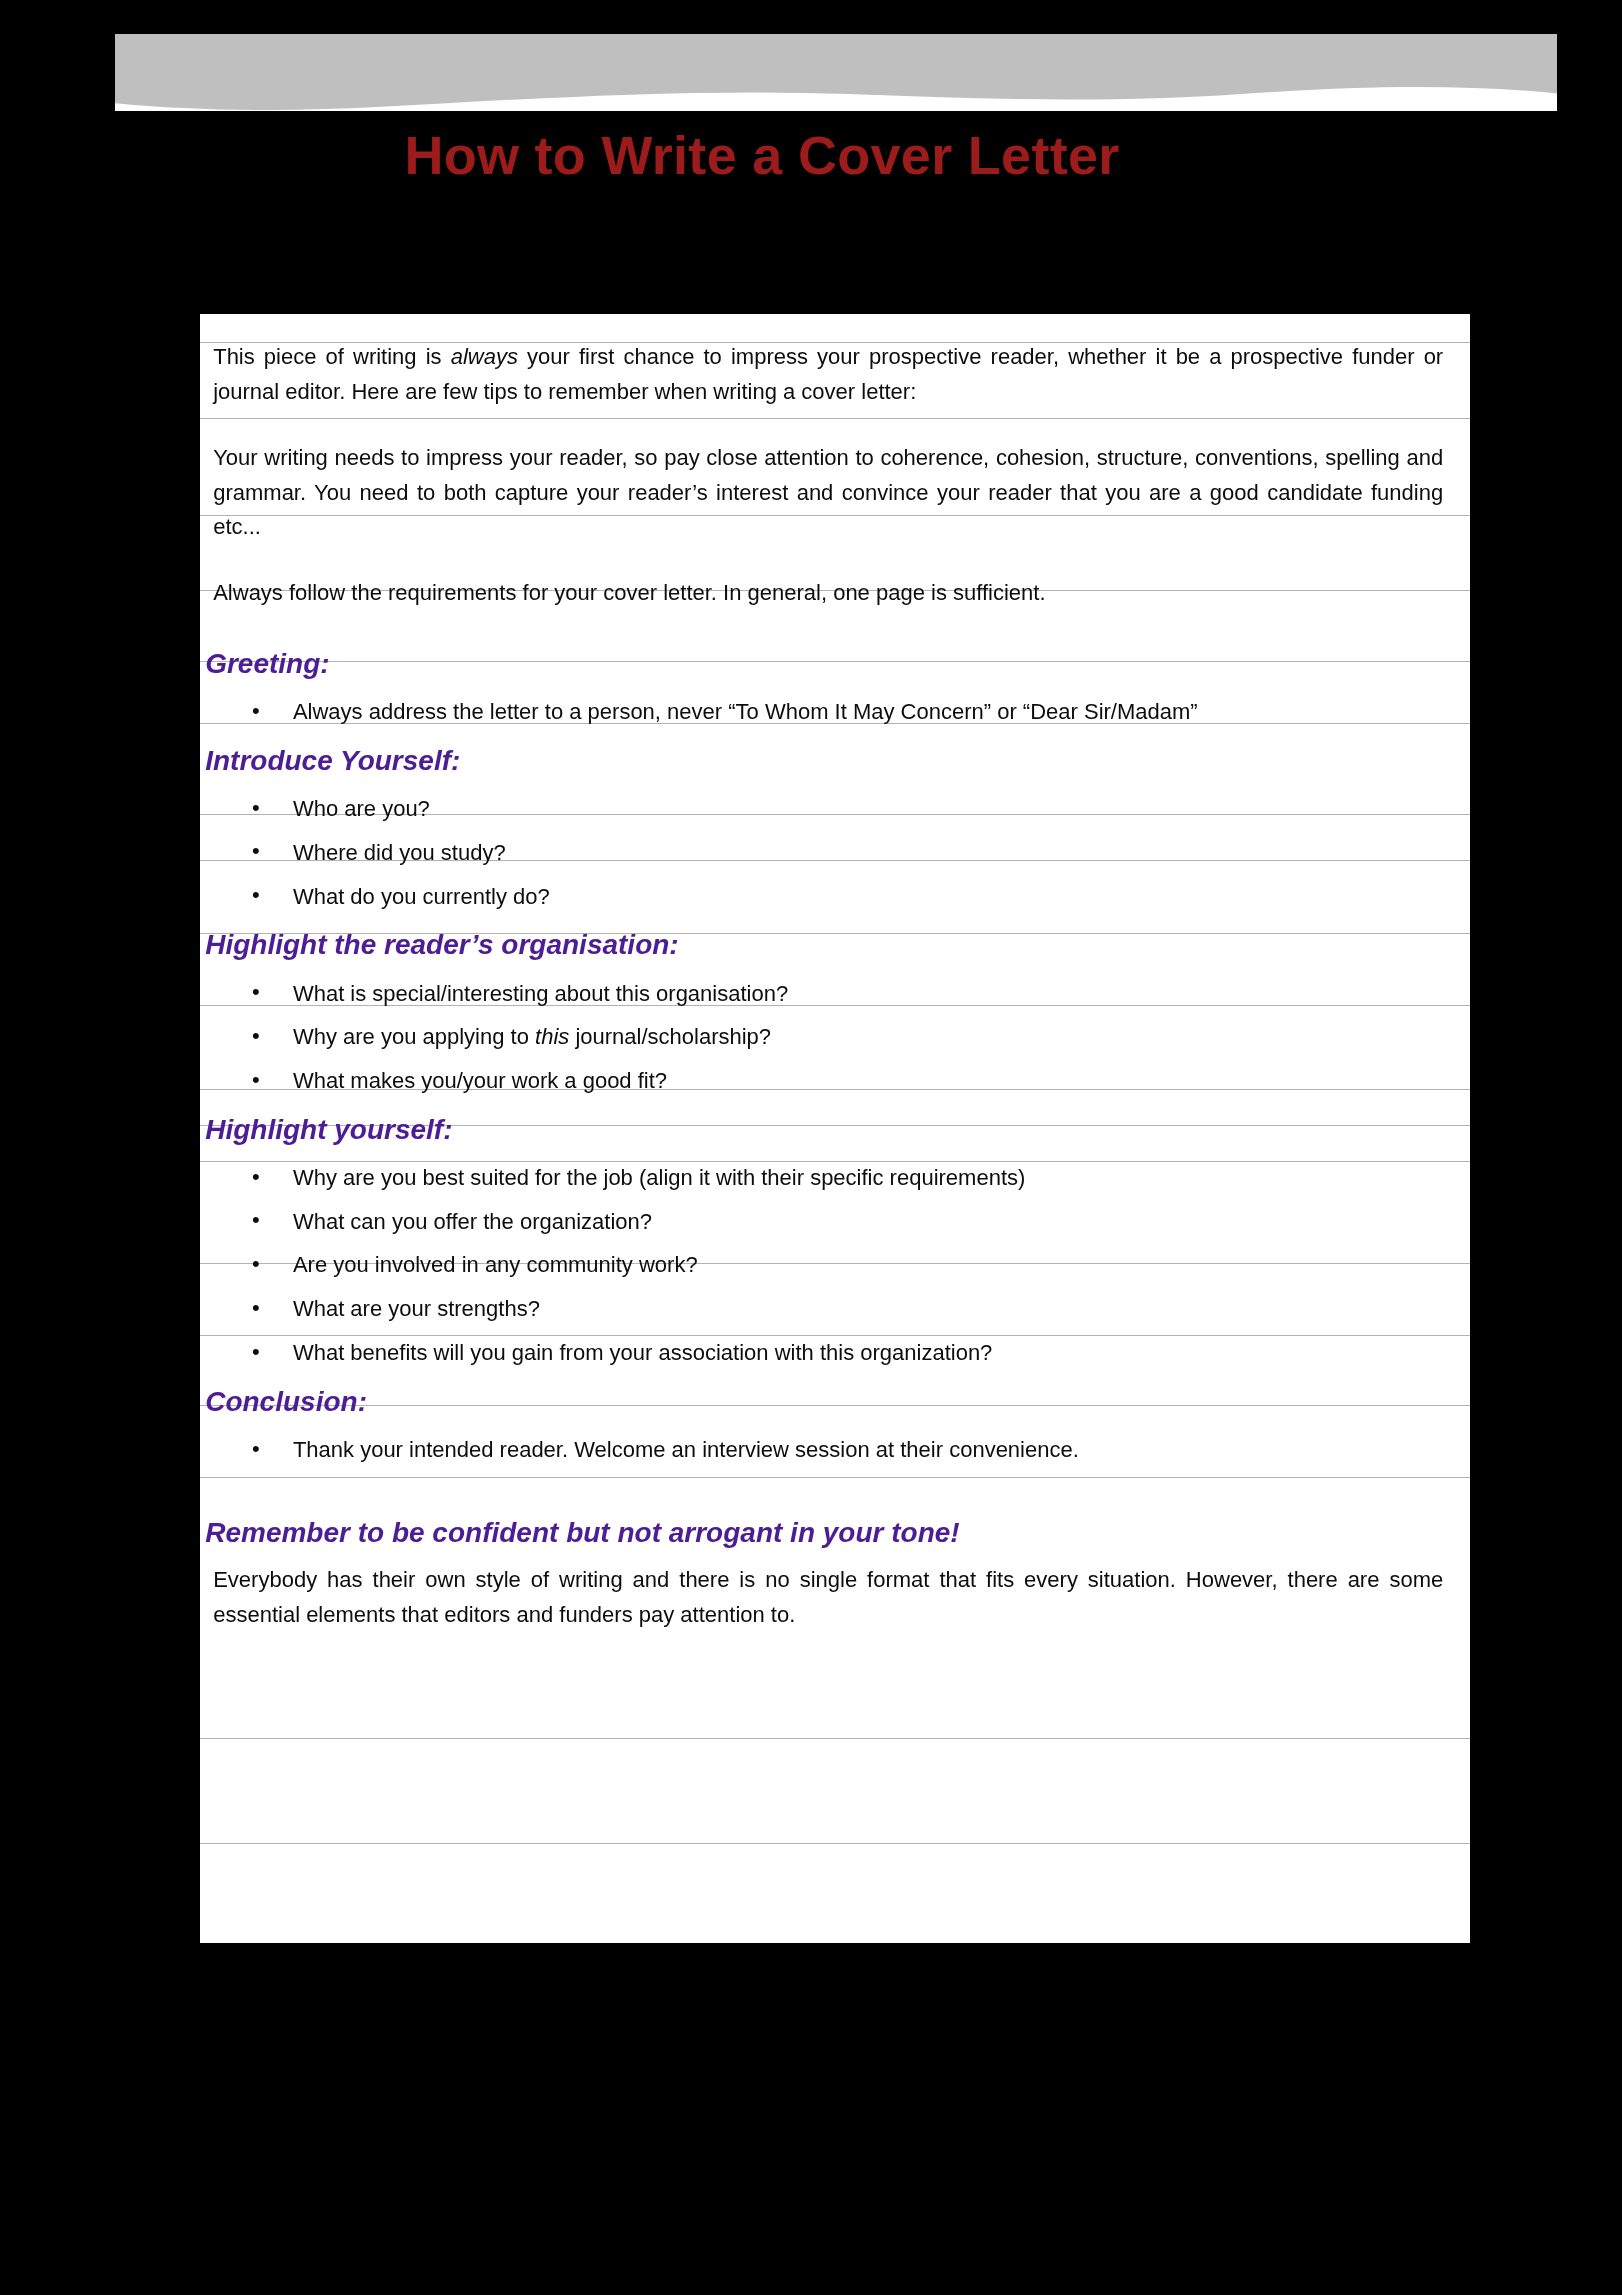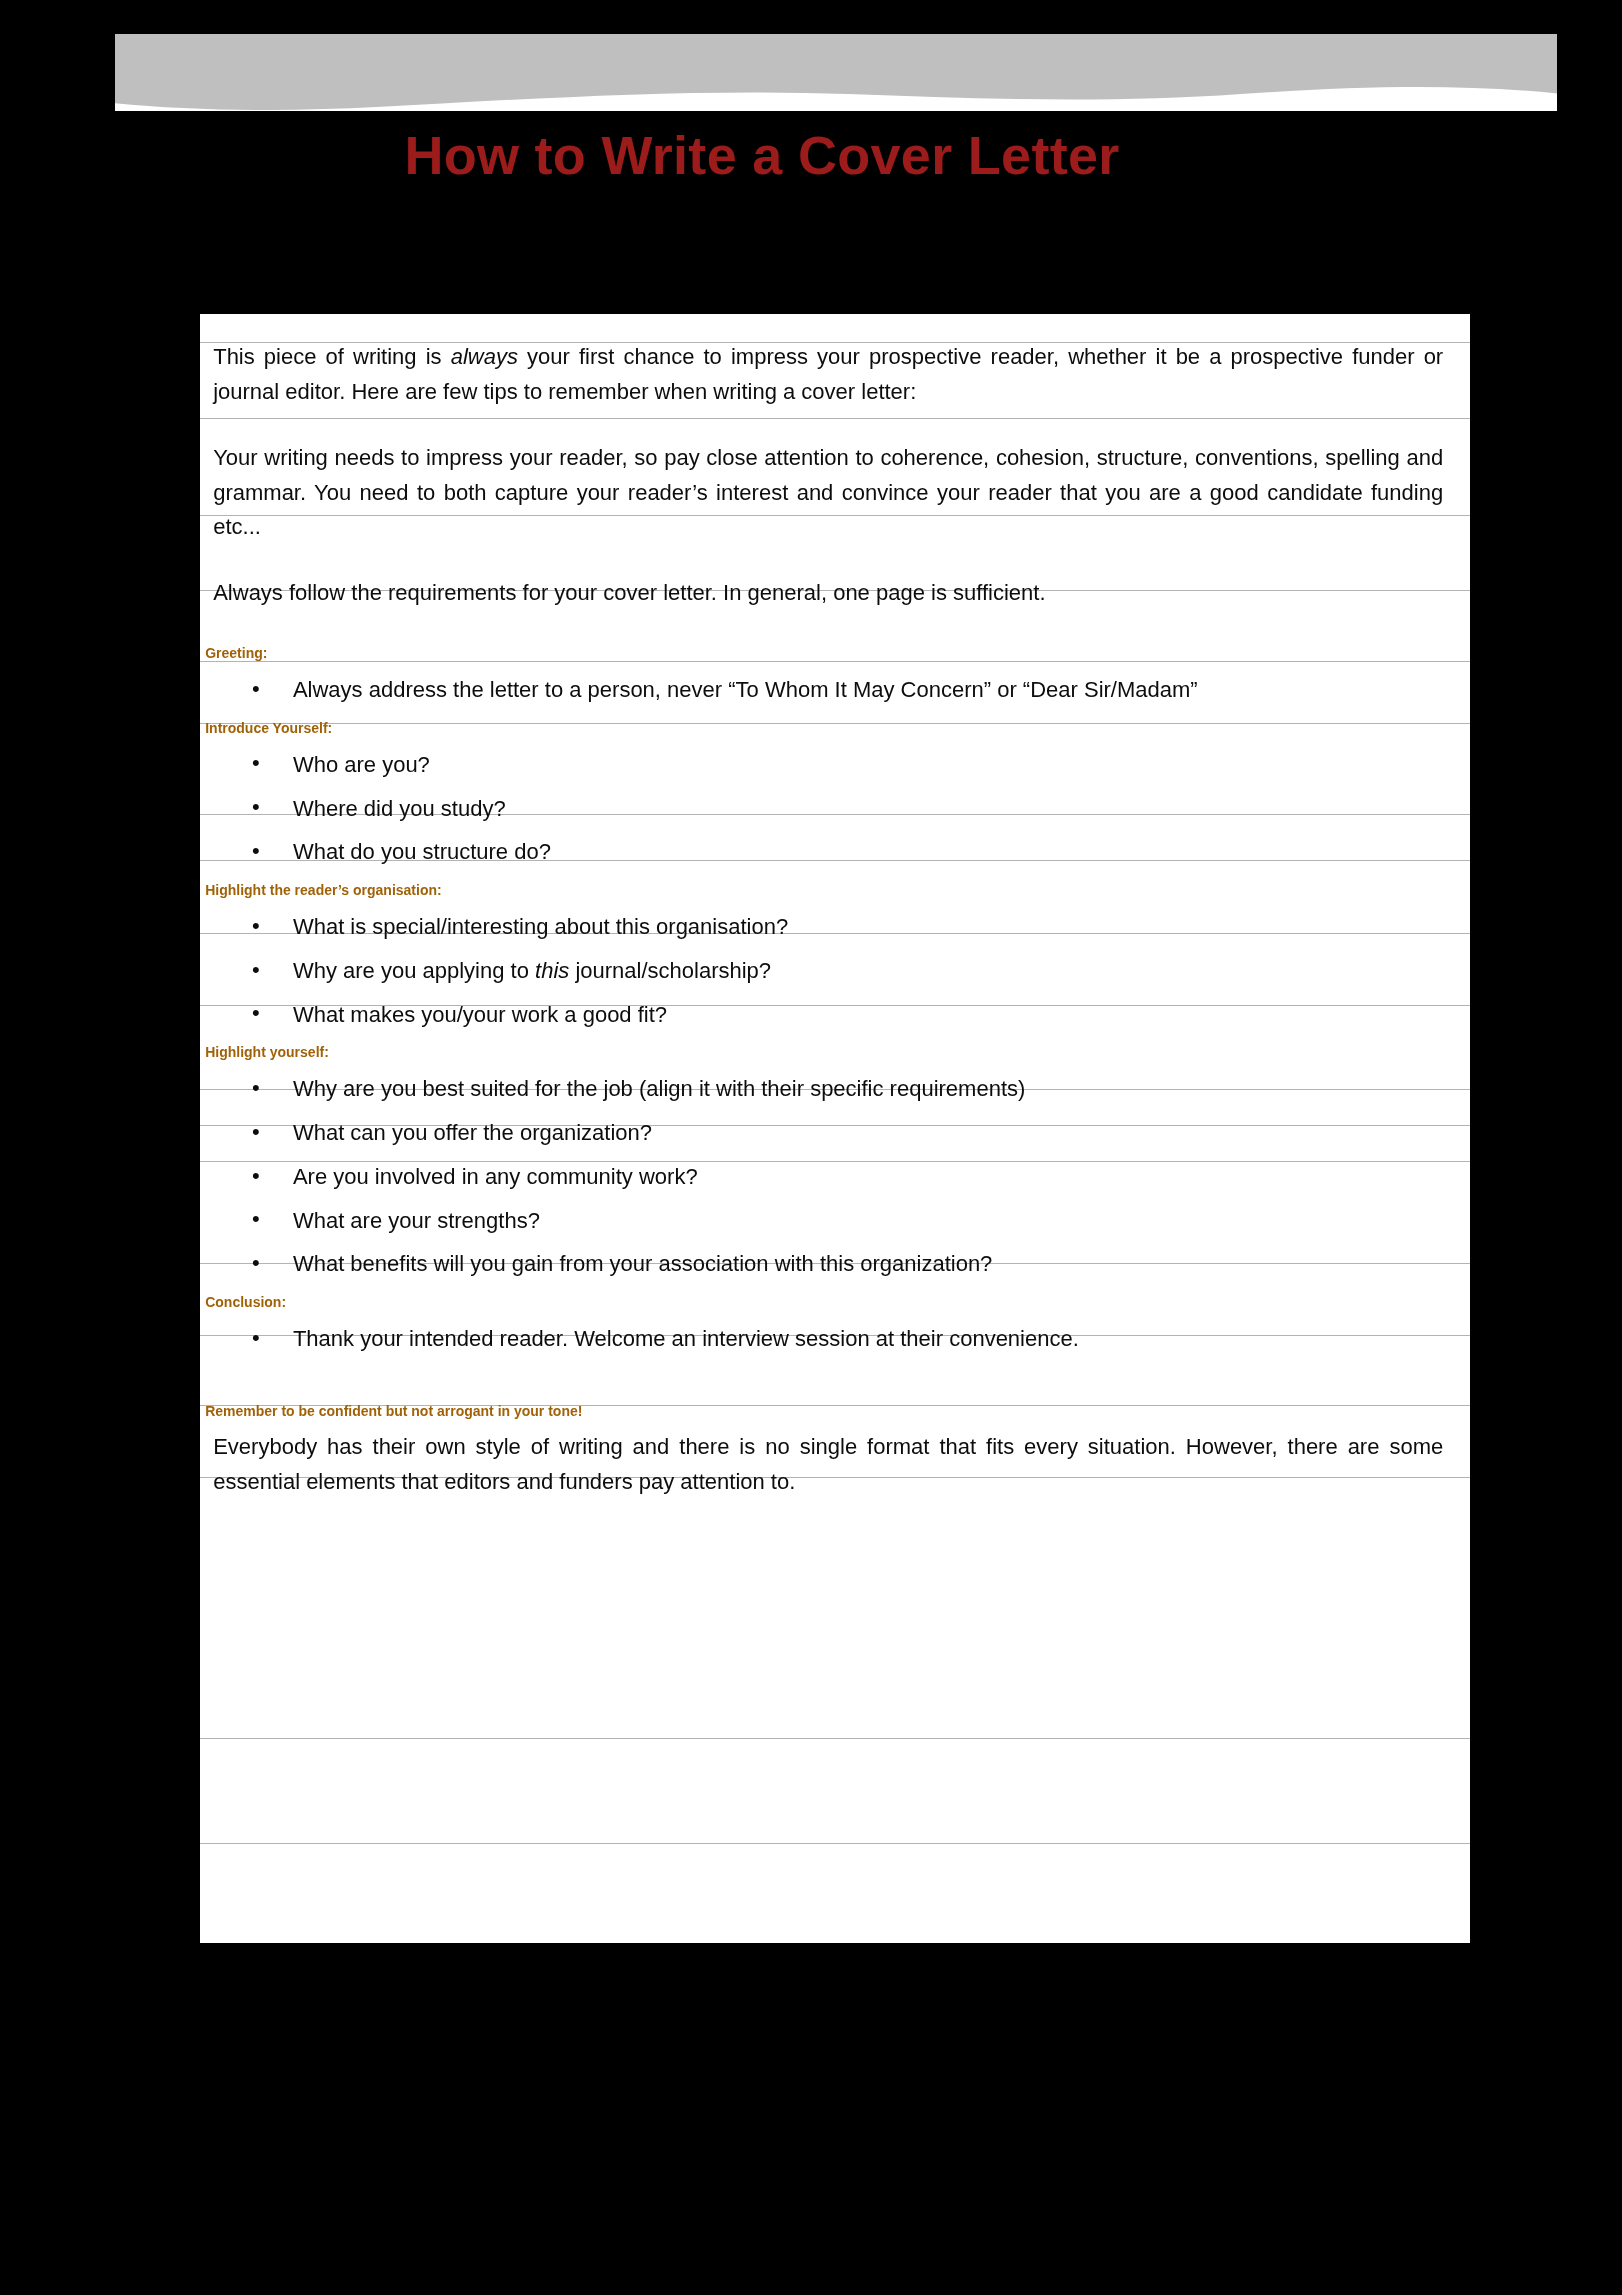--- a/index.html
+++ b/index.html
@@ -91,27 +91,28 @@
     color: #0d0d0d;
     text-align: justify;
     text-justify: inter-word;
     margin: 8px;
     padding: 0 0 0 1.3px;
     width: 1230px;
   }
   .para.blankafter { margin-bottom: 31px; }
   .para em { font-style: italic; }
   .heading {
-    font-size: 14px;
+    font-size: 28px;
     line-height: 1.58;
-    color: #a16207;
+    color: #4c1d95;
     font-weight: bold;
     margin: 0;
     padding: 0 0 0 1.3px;
     text-align: left;
+    font-style: italic;
   }
   .spacer { height: 31px; }
   .spacer.tall { height: 34px; }
 
   ul.bullets {
     list-style: none;
     margin: 0;
     padding: 0;
   }
   ul.bullets li {
@@ -183,21 +184,21 @@
 
     <div class="heading">Greeting:</div>
     <ul class="bullets">
       <li class="just">Always address the letter to a person, never “To Whom It May Concern” or “Dear Sir/Madam”</li>
     </ul>
 
     <div class="heading">Introduce Yourself:</div>
     <ul class="bullets">
       <li>Who are you?</li>
       <li>Where did you study?</li>
-      <li>What do you structure do?</li>
+      <li>What do you currently do?</li>
     </ul>
 
     <div class="heading">Highlight the reader’s organisation:</div>
     <ul class="bullets">
       <li>What is special/interesting about this organisation?</li>
       <li>Why are you applying to <em>this</em> journal/scholarship?</li>
       <li>What makes you/your work a good fit?</li>
     </ul>
 
     <div class="heading">Highlight yourself:</div>

